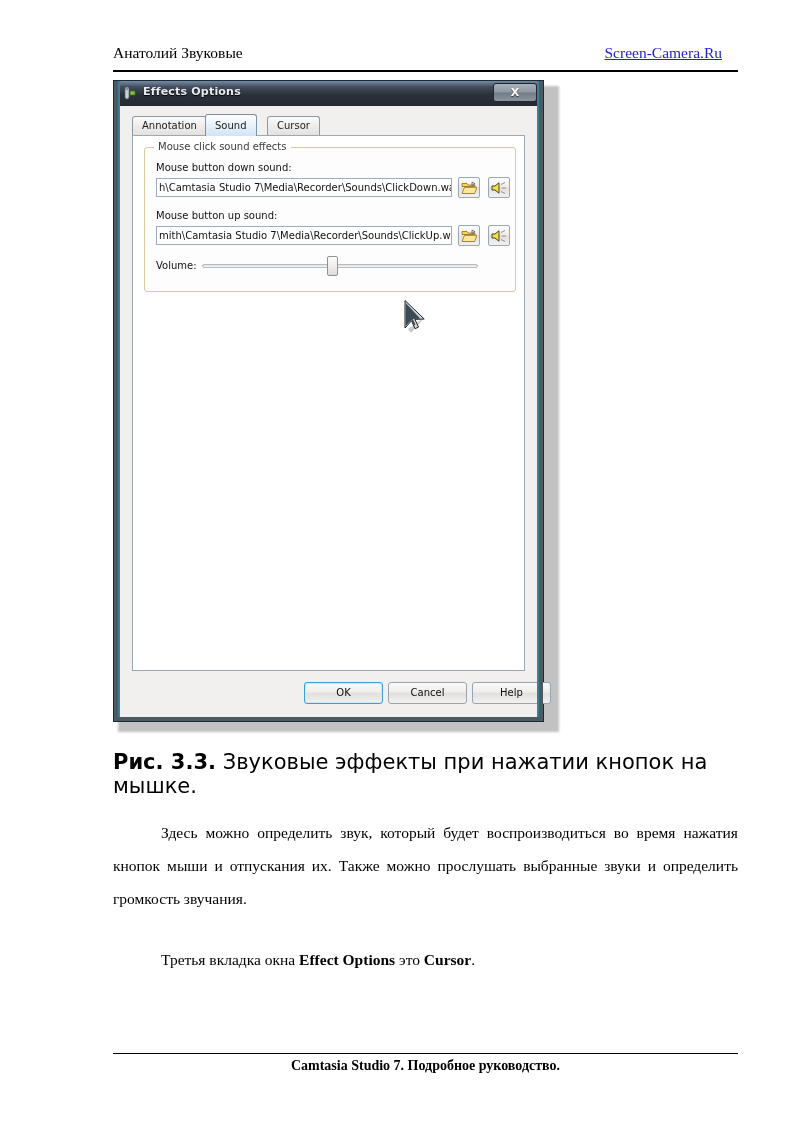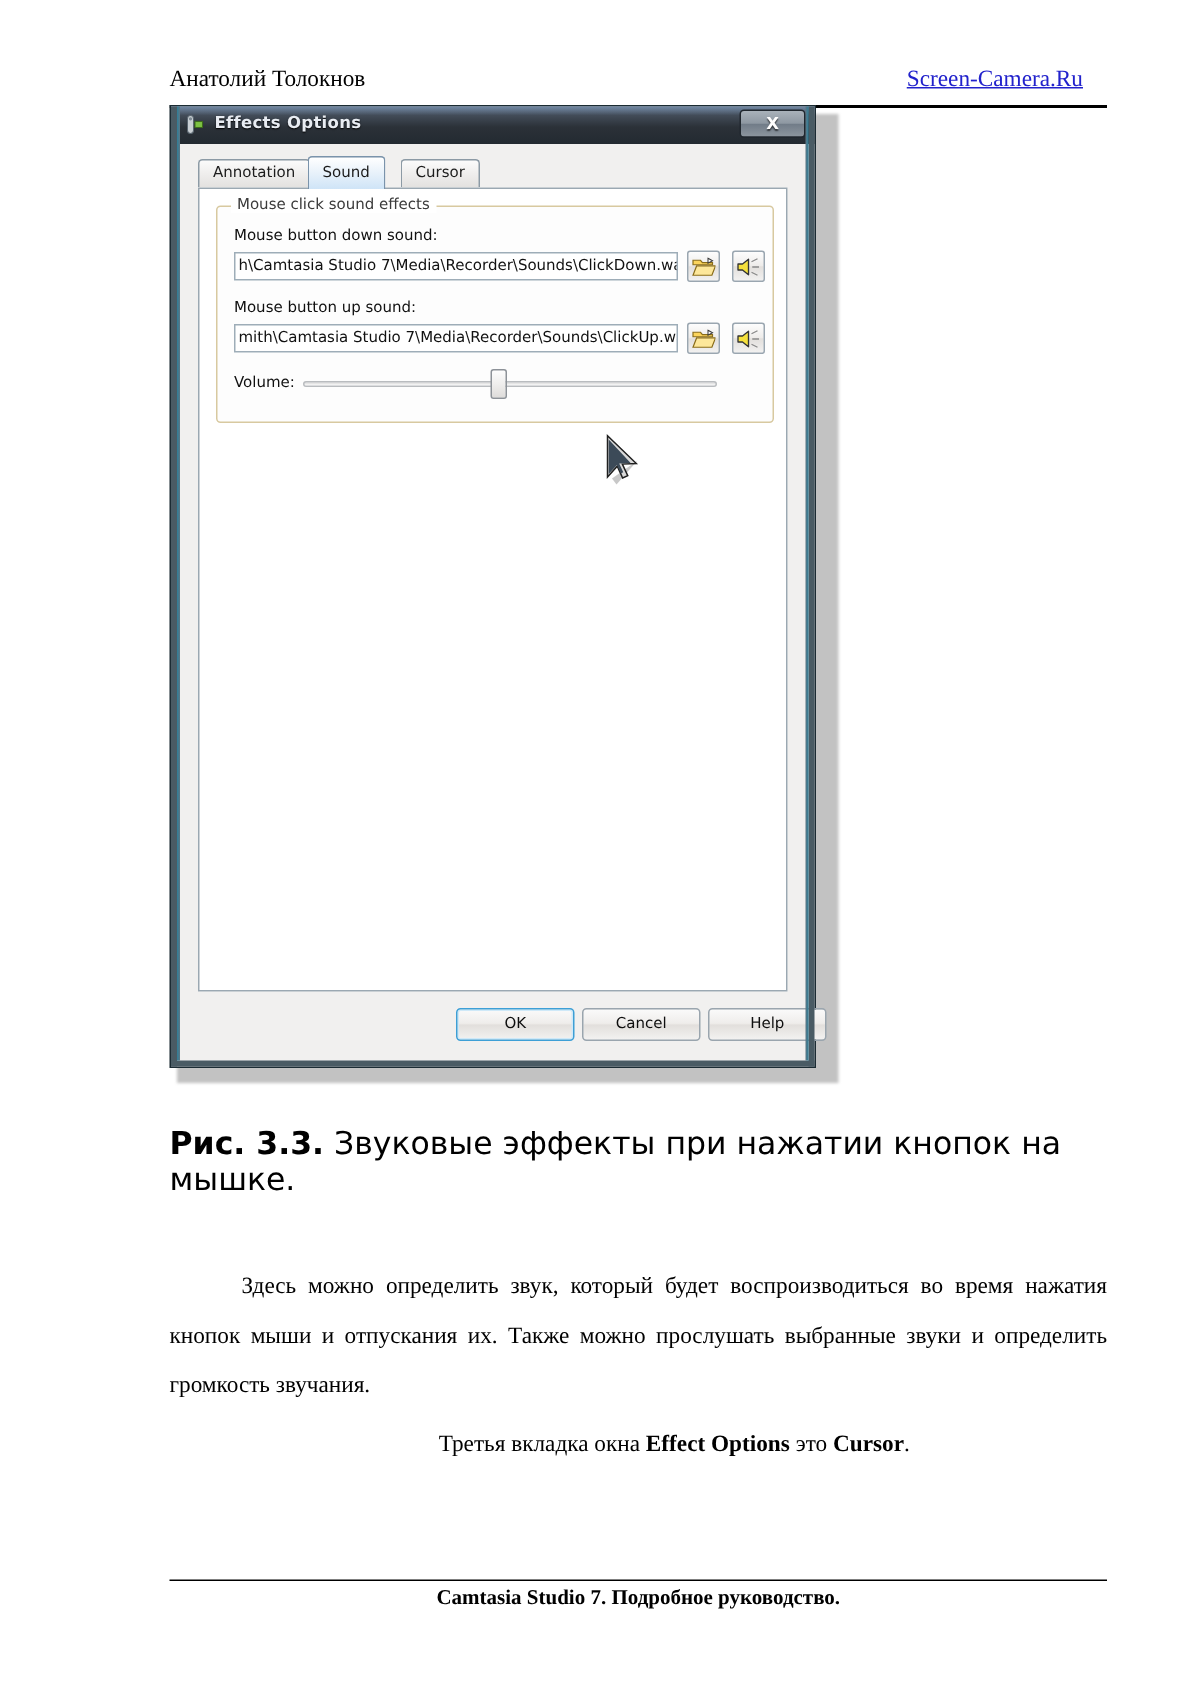--- a/index.html
+++ b/index.html
@@ -55,21 +55,21 @@
     top: 70px;
     width: 625px;
     height: 2px;
     background: #000000;
   }
 
   
   .shot {
     position: absolute;
     left: 113px;
-    top: 70px;
+    top: 80px;
     width: 446px;
     height: 544px;
   }
   
   .shot-shadow {
     position: absolute;
     left: 5px;
     top: 6px;
     width: 441px;
     height: 646px;
@@ -337,24 +337,23 @@
   .para {
     position: absolute;
     left: 113px;
     width: 625px;
     font-family: "Liberation Serif", serif;
     font-size: 15.5px;
     line-height: 33px;
     color: #000;
     text-align: justify;
     text-indent: 48px;
-    margin-top: 25px;
   }
   .para.p1 { top: 816px; }
-  .para.p2 { top: 921px; text-align: center; }
+  .para.p2 { top: 943px; text-align: left; }
   .para b { font-weight: bold; }
 
   
   .footer-rule {
     position: absolute;
     left: 113px;
     top: 1053px;
     width: 625px;
     height: 1px;
     background: #000;
@@ -368,21 +367,21 @@
     font-family: "Liberation Serif", serif;
     font-size: 14px;
     font-weight: bold;
     color: #000;
   }
 </style>
 </head>
 <body>
 
 <div class="page-header">
-  <div class="hdr-author">Анатолий Толокнов</div>
+  <div class="hdr-author">Анатолий Звуковые</div>
   <div class="hdr-site">Screen-Camera.Ru</div>
 </div>
 <div class="header-rule"></div>
 
 <div class="shot">
   <div class="shot-shadow"></div>
 
   <div class="dialog">
 
     <div class="titlebar">

